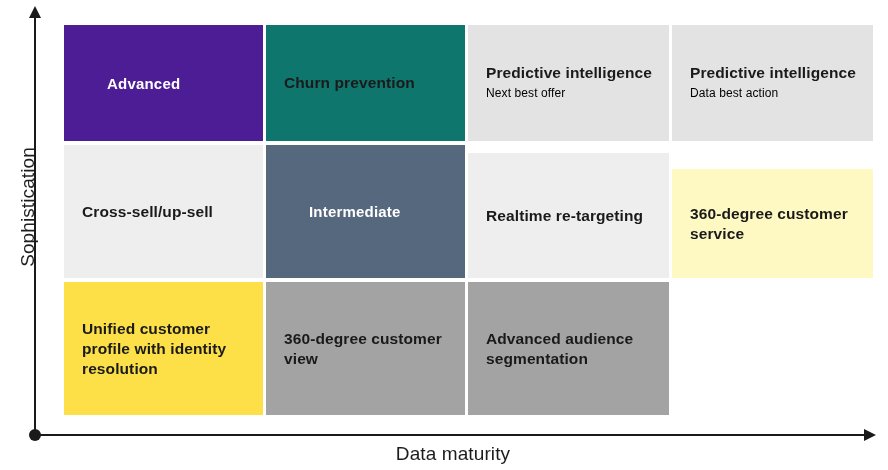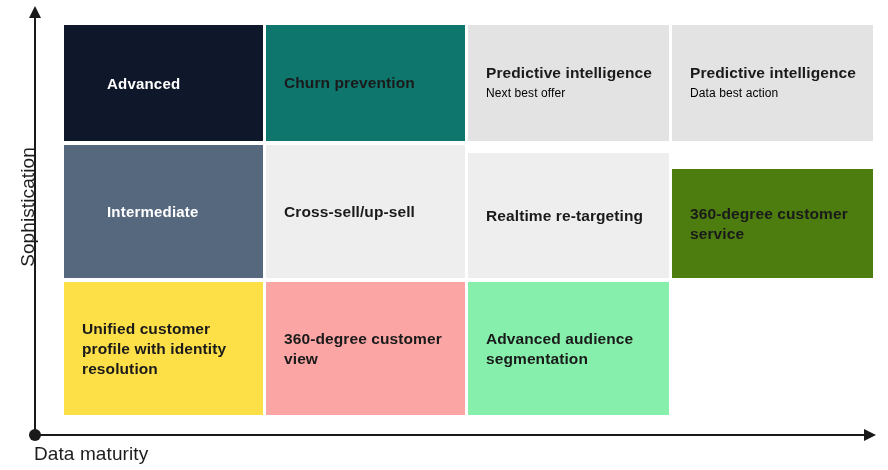--- a/index.html
+++ b/index.html
@@ -74,21 +74,21 @@
     transform: rotate(-90deg);
     font-size: 19px;
     color: #1d1d1d;
     letter-spacing: .1px;
   }
   .axis-label-x {
     position: absolute;
     left: 34px;
     top: 443px;
     width: 838px;
-    text-align: left;
+    text-align: center;
     font-size: 19px;
     color: #1d1d1d;
     letter-spacing: .1px;
   }
 
   
   #matrix {
     position: absolute;
     left: 64px;
     top: 25px;
@@ -146,58 +146,58 @@
   <div class="axis-arrow-up"></div>
   <div class="axis-line-h"></div>
   <div class="axis-arrow-right"></div>
   <div class="axis-origin-dot"></div>
 
   <div class="axis-label-y">Sophistication</div>
   <div class="axis-label-x">Data maturity</div>
 
   <div id="matrix">
 
-    <div class="cell cell-label" style="background:#0f172a;">
+    <div class="cell cell-label" style="background:#4c1d95;">
       <span class="lbl">Advanced</span>
     </div>
     <div class="cell cell-content" style="background:#0f766e;">
       <div class="cell-title">Churn prevention</div>
 
     </div>
     <div class="cell cell-content" style="background:#e3e3e3;">
       <div class="cell-title">Predictive intelligence</div>
       <div class="cell-sub">Next best offer</div>
     </div>
     <div class="cell cell-content" style="background:#e3e3e3;">
       <div class="cell-title">Predictive intelligence</div>
       <div class="cell-sub">Data best action</div>
     </div>
 
+    <div class="cell cell-content" style="background:#eeeeee;">
+      <div class="cell-title">Cross-sell/up-sell</div>
+
+    </div>
     <div class="cell cell-label" style="background:#56687e;">
       <span class="lbl">Intermediate</span>
     </div>
-    <div class="cell cell-content" style="background:#eeeeee;">
-      <div class="cell-title">Cross-sell/up-sell</div>
-
-    </div>
     <div class="cell cell-content" style="background:#eeeeee;margin-top:8px;">
       <div class="cell-title">Realtime re-targeting</div>
     </div>
-    <div class="cell cell-content" style="background:#4d7c0f;margin-top:24px;">
+    <div class="cell cell-content" style="background:#fef9c3;margin-top:24px;">
       <div class="cell-title">360-degree customer service</div>
 
     </div>
 
     <div class="cell cell-content" style="background:#fde047;">
       <div class="cell-title">Unified customer profile with identity resolution</div>
 
     </div>
-    <div class="cell cell-content" style="background:#fca5a5;">
+    <div class="cell cell-content" style="background:#a3a3a3;">
       <div class="cell-title">360-degree customer view</div>
 
     </div>
-    <div class="cell cell-content" style="background:#86efac;">
+    <div class="cell cell-content" style="background:#a3a3a3;">
       <div class="cell-title">Advanced audience segmentation</div>
 
     </div>
 
   </div>
 </div>
 
 </body></html>

